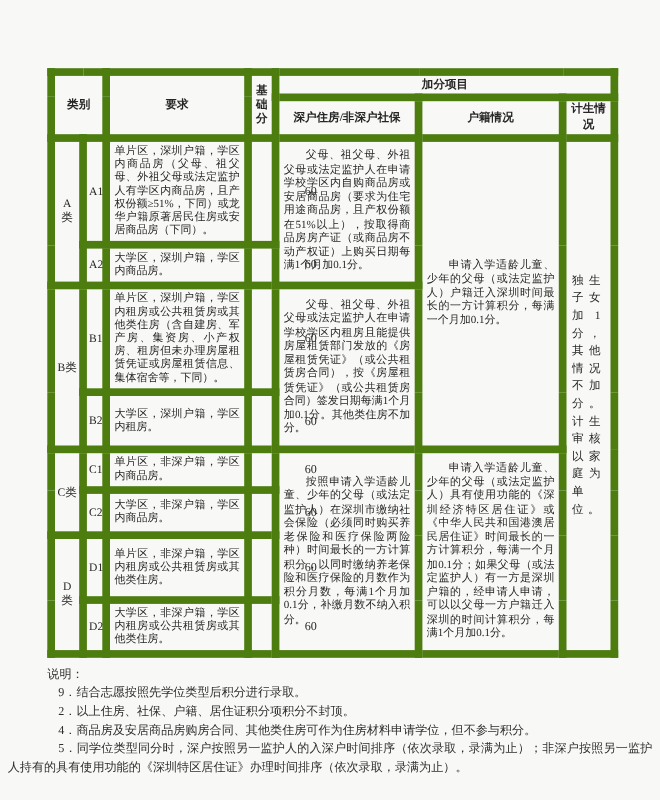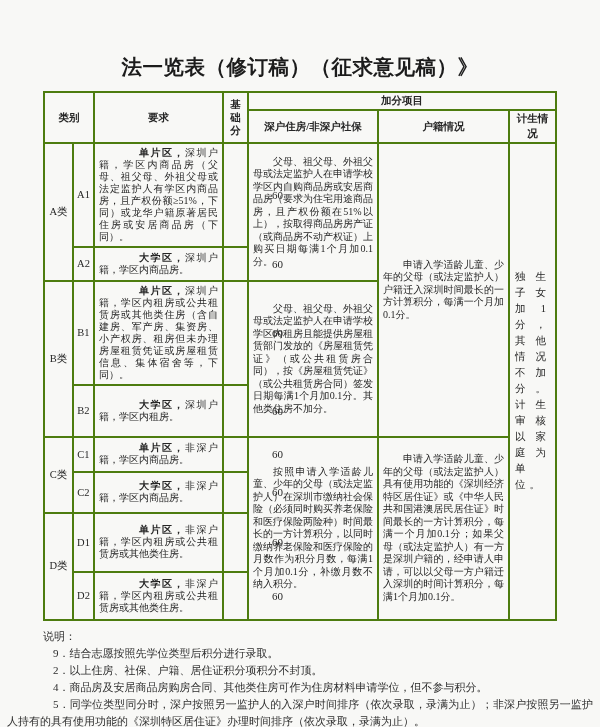--- a/index.html
+++ b/index.html
@@ -23,21 +23,21 @@
   }
 
   table.points{
     border-collapse:collapse;
     table-layout:fixed;
     width:512px;
     margin-left:43px;
     background:transparent;
   }
   .points th,.points td{
-    border:2px solid #4d7c0f;
+    border:7px solid #4d7c0f;
     padding:1px 3px;
     vertical-align:middle;
     font-size:10px;
     color:#262626;
   }
   .points thead th{
     font-weight:700;
     font-size:10.5px;
     text-align:center;
     padding:1px 2px;
@@ -52,21 +52,21 @@
     font-size:10.5px;
     padding:1px 2px;
   }
   td.req{
     font-size:10px;
     line-height:12px;
     padding:3px 4px;
     text-align:justify;
     vertical-align:middle;
   }
-  td.req .lead{font-weight:700;margin-left:40px;}
+  td.req .lead{font-weight:400;}
   td.score{text-align:center;font-size:11px;padding-left:48px;}
   td.para{
     font-size:10px;
     line-height:12.5px;
     padding:2px 4px;
     text-align:justify;
     text-indent:2em;
     vertical-align:middle;
   }
   td.fp{
@@ -92,21 +92,20 @@
   .notes .notes-label{padding-left:36px;}
   .notes p{margin:0;text-indent:46px;}
 </style>
 </head>
 <body>
 
 <div class="doc">
 
   <div class="title">
     <br>
-    <span>法一览表（修订稿）（征求意见稿）》</span>
   </div>
 
   <table class="points">
     <colgroup>
       <col style="width:29px">
         <col style="width:21px">
         <col style="width:129px">
       <col style="width:25px">
         <col style="width:130px">
         <col style="width:131px">

